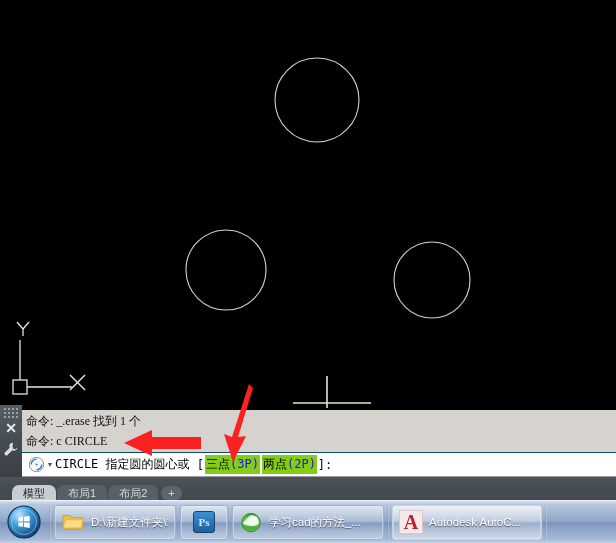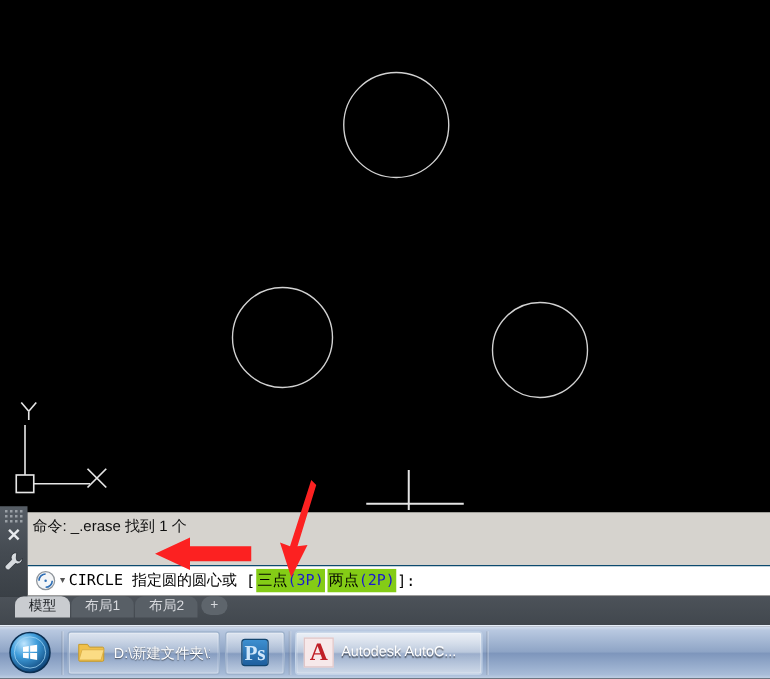--- a/index.html
+++ b/index.html
@@ -59,21 +59,21 @@
     position: absolute;
     left: 22px;
     top: 0;
     right: 0;
     bottom: 0;
     background: #d6d3ce;
     padding: 1px 0 0 4px;
     box-sizing: border-box;
   }
   .hist-line {
-    font-family: Liberation Sans, sans-serif;
+    font-family: Liberation Serif, serif;
     font-size: 12px;
     line-height: 20px;
     color: #101010;
     white-space: pre;
     letter-spacing: 0px;
   }
 
   
   #left-dock {
     position: absolute;
@@ -170,21 +170,21 @@
 
   
   #tabbar {
     position: absolute;
     left: 0;
     top: 477px;
     width: 616px;
     height: 33px;
     background: linear-gradient(to bottom, #4c5259 0%, #3d4349 100%);
     display: flex;
-    align-items: flex-start;
+    align-items: center;
     padding-left: 12px;
     box-sizing: border-box;
   }
   .tab {
     height: 17px;
     line-height: 17px;
     padding: 0 11px;
     margin-right: 1px;
     font-size: 11px;
     color: #d8dade;
@@ -269,21 +269,21 @@
     background: linear-gradient(to right, rgba(0,0,0,0.12), rgba(255,255,255,0.35));
   }
 
   
   .ps-icon {
     width: 22px; height: 22px;
     background: linear-gradient(to bottom, #3d8fd0 0%, #1f5f9e 100%);
     border: 1px solid #12456f;
     border-radius: 3px;
     color: #cfe6fa;
-    font-size: 17px;
+    font-size: 11px;
     font-weight: bold;
     font-family: "Liberation Serif", serif;
     text-align: center;
     line-height: 21px;
     box-sizing: border-box;
   }
   
   .acad-icon {
     width: 24px; height: 24px;
     background: #f7e9ea;
@@ -333,20 +333,21 @@
         <line x1="327" y1="376" x2="327" y2="408" stroke="#e4e4e4" stroke-width="1.6"></line>
         <line x1="293" y1="403" x2="371" y2="403" stroke="#e4e4e4" stroke-width="1.6"></line>
       </g>
     </svg>
   </div>
 
   <div id="command-history">
     <div id="history-gutter"></div>
     <div id="history-lines">
       <div class="hist-line">命令: _.erase 找到 1 个</div>
+      <div class="hist-line">命令: c CIRCLE</div>
     </div>
   </div>
 
   <div id="left-dock">
     <div id="dock-grip">
       <i></i>
         <i></i>
         <i></i>
         <i></i>
         <i></i>
@@ -426,20 +427,31 @@
       <div class="tb-label">D:\新建文件夹\15</div>
     </div>
 
     <div class="tb-btn" style="width:48px;justify-content:center;padding:0">
       <div class="tb-icon" style="margin:0;display:flex;align-items:center;justify-content:center">
         <div class="ps-icon">Ps</div>
       </div>
 
     </div>
 
+    <div class="tb-btn" style="width:152px">
+      <div class="tb-icon">
+        <svg viewBox="0 0 24 24" width="24" height="24">
+          <circle cx="12" cy="12.6" r="9.2" fill="#5bc24a" stroke="#2f8a22" stroke-width="1"></circle>
+          <path d="M12 4.4a8.2 8.2 0 0 1 8 8.2c0 2-3.6 3.4-8 3.4s-8-1.4-8-3.4" fill="#ffffff" opacity="0.92"></path>
+          <path d="M3.2 13.4c3 2.6 9.6 4.1 16.4 2.6-2.2 3.6-6.4 5.1-10.3 4-3.4-1-5.6-3.6-6.1-6.6z" fill="#4bb23c"></path>
+          <path d="M6.8 6.2c3.5-2.2 8.6-2.3 11 .1" fill="none" stroke="#3f9b32" stroke-width="1.6"></path>
+        </svg>
+      </div>
+      <div class="tb-label">学习cad的方法_...</div>
+    </div>
 
     <div class="tb-sep"></div>
 
     <div class="tb-btn" style="width:150px;background:linear-gradient(to bottom, rgba(255,255,255,0.75) 0%, rgba(255,255,255,0.40) 48%, rgba(255,255,255,0.22) 52%, rgba(255,255,255,0.45) 100%);border-color:#c3d3e7">
       <div class="tb-icon">
         <div class="acad-icon">
             <span>A</span>
           </div>
       </div>
       <div class="tb-label">Autodesk AutoC...</div>

